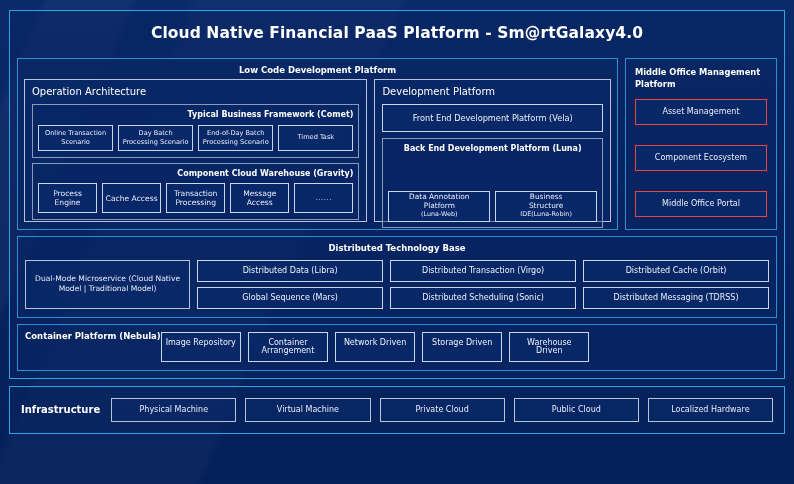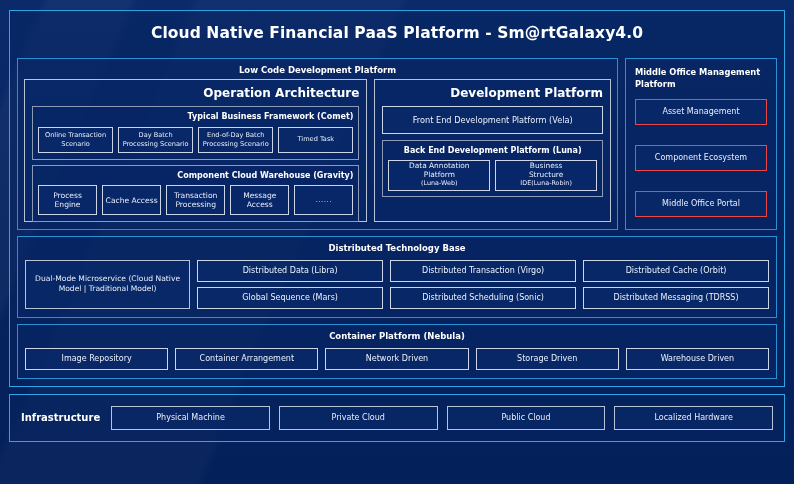--- a/index.html
+++ b/index.html
@@ -115,23 +115,23 @@
     flex: 1 1 auto;
     display: flex;
     gap: 7px;
     min-height: 0;
   }
 
   .col-ops { flex: 0 0 58.5%; display: flex; flex-direction: column; padding: 4px 7px 7px 7px; }
   .col-dev { flex: 1 1 auto;  display: flex; flex-direction: column; padding: 4px 7px 7px 7px; }
 
   .col-title {
-    text-align: right;
-    font-size: 12px;
-    font-weight: bold;
+    text-align: left;
+    font-size: 10px;
+    font-weight: normal;
     color: #ffffff;
     padding: 3px 0 7px 0;
     line-height: 1;
   }
 
   .group {
     display: flex;
     flex-direction: column;
     padding: 4px 5px 6px 5px;
     margin-bottom: 5px;
@@ -208,20 +208,21 @@
     flex: 1 1 0;
     min-width: 0;
     border: 1px solid #cdd6e6;
     background: rgba(10, 42, 108, 0.55);
     color: #e9eefb;
     text-align: center;
     height: 31px;
     padding: 1px 2px 0 2px;
     overflow: hidden;
     line-height: 1.18;
+    margin-top: 33px;
   }
   .dev-chip .l1, .dev-chip .l2 { font-size: 7.4px; display: block; }
   .dev-chip .l3 { font-size: 6.4px; display: block; }
 
   
   .middle-office {
     flex: 0 0 152px;
     display: flex;
     flex-direction: column;
     padding: 7px 9px 9px 9px;
@@ -295,21 +296,21 @@
     font-size: 8px;
     text-align: center;
     padding: 6px 3px;
     line-height: 1;
   }
 
   
   .container-platform {
     padding: 4px 7px 8px 7px;
     display: flex;
-    flex-direction: column;
+    flex-direction: row;
   }
 
   .cp-row {
     display: flex;
     gap: 7px;
     margin-top: 3px;
   }
 
   .cp-chip {
     flex: 1 1 0;
@@ -458,18 +459,19 @@
         <div class="cp-chip">Storage Driven</div>
         <div class="cp-chip">Warehouse Driven</div>
       </div>
     </div>
 
   </div>
 
   <div class="outer-panel infra">
     <div class="infra-label">Infrastructure</div>
     <div class="infra-chip">Physical Machine</div>
+    <div class="infra-chip">Virtual Machine</div>
     <div class="infra-chip">Private Cloud</div>
     <div class="infra-chip">Public Cloud</div>
     <div class="infra-chip">Localized Hardware</div>
   </div>
 
 </div>
 
 </body></html>

